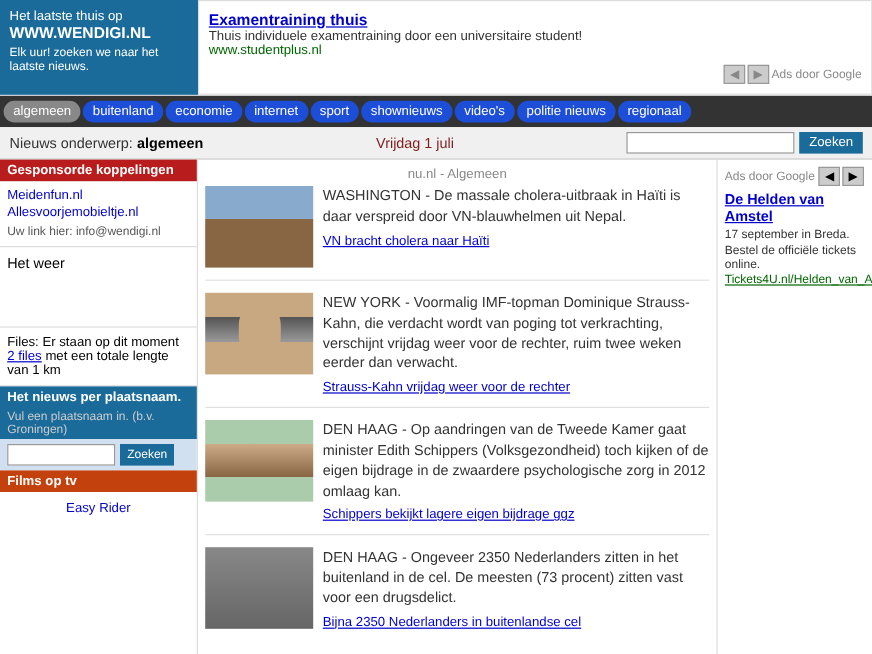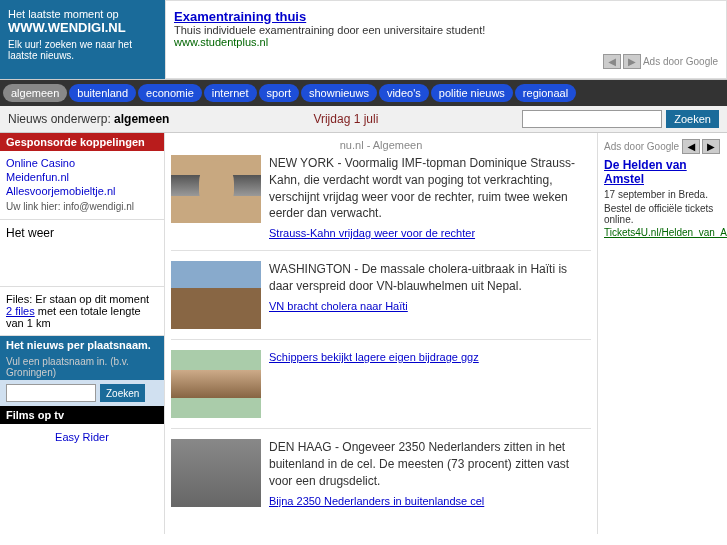--- a/index.html
+++ b/index.html
@@ -207,21 +207,21 @@
     }
     .location-search-btn {
       background: #1a6b9a;
       color: white;
       border: none;
       padding: 2px 6px;
       font-size: 10px;
       cursor: pointer;
     }
     .films-section {
-      background: #000000;
+      background: #c2410c;
       color: white;
       padding: 3px 6px;
       font-size: 11px;
       font-weight: bold;
     }
     .films-content {
       padding: 6px;
       text-align: center;
     }
     .films-link {
@@ -339,21 +339,21 @@
       border-radius: 50% 50% 30% 30%;
       position: absolute;
       top: 5px; left: 28px;
     }
   </style>
 </head>
 <body>
 
 <div class="top-banner">
   <div class="top-left">
-    <div>Het laatste moment op</div>
+    <div>Het laatste thuis op</div>
     <div class="site-name">WWW.WENDIGI.NL</div>
     <div class="tagline">Elk uur! zoeken we naar het laatste nieuws.</div>
   </div>
   <div class="top-ad">
     <div class="ad-title">Examentraining thuis</div>
     <div class="ad-desc">Thuis individuele examentraining door een universitaire student!</div>
     <div class="ad-url">www.studentplus.nl</div>
     <div class="ads-by-google">
       <div class="ad-nav-arrows">
         <span>◀</span>
@@ -386,21 +386,20 @@
     <input type="text" class="search-box" style="">
     <button class="search-btn">Zoeken</button>
   </div>
 </div>
 
 <div class="main-content">
 
   <div class="sidebar">
     <div class="sidebar-section">
       <div class="sidebar-title">Gesponsorde koppelingen</div>
-      <a class="sidebar-link">Online Casino</a>
       <a class="sidebar-link">Meidenfun.nl</a>
       <a class="sidebar-link">Allesvoorjemobieltje.nl</a>
       <span class="sidebar-contact">Uw link hier: info@wendigi.nl</span>
     </div>
 
     <div class="weather-section">
       <div class="weather-title">Het weer</div>
     </div>
 
     <div class="files-section">
@@ -423,38 +422,39 @@
       <div class="films-content">
         <a class="films-link">Easy Rider</a>
       </div>
     </div>
   </div>
 
   <div class="news-center">
     <div class="news-source">nu.nl - Algemeen</div>
 
     <div class="news-item">
+      <div class="news-thumb thumb-haiti"></div>
+      <div class="news-body">
+        <div class="news-text">WASHINGTON - De massale cholera-uitbraak in Haïti is daar verspreid door VN-blauwhelmen uit Nepal.</div>
+        <a class="news-link">VN bracht cholera naar Haïti</a>
+      </div>
+    </div>
+
+    <div class="news-item">
       <div class="news-thumb thumb-man"></div>
       <div class="news-body">
         <div class="news-text">NEW YORK - Voormalig IMF-topman Dominique Strauss-Kahn, die verdacht wordt van poging tot verkrachting, verschijnt vrijdag weer voor de rechter, ruim twee weken eerder dan verwacht.</div>
         <a class="news-link">Strauss-Kahn vrijdag weer voor de rechter</a>
       </div>
     </div>
 
     <div class="news-item">
-      <div class="news-thumb thumb-haiti"></div>
-      <div class="news-body">
-        <div class="news-text">WASHINGTON - De massale cholera-uitbraak in Haïti is daar verspreid door VN-blauwhelmen uit Nepal.</div>
-        <a class="news-link">VN bracht cholera naar Haïti</a>
-      </div>
-    </div>
-
-    <div class="news-item">
       <div class="news-thumb thumb-schippers"></div>
       <div class="news-body">
+        <div class="news-text">DEN HAAG - Op aandringen van de Tweede Kamer gaat minister Edith Schippers (Volksgezondheid) toch kijken of de eigen bijdrage in de zwaardere psychologische zorg in 2012 omlaag kan.</div>
         <a class="news-link">Schippers bekijkt lagere eigen bijdrage ggz</a>
       </div>
     </div>
 
     <div class="news-item">
       <div class="news-thumb thumb-prison"></div>
       <div class="news-body">
         <div class="news-text">DEN HAAG - Ongeveer 2350 Nederlanders zitten in het buitenland in de cel. De meesten (73 procent) zitten vast voor een drugsdelict.</div>
         <a class="news-link">Bijna 2350 Nederlanders in buitenlandse cel</a>
       </div>

